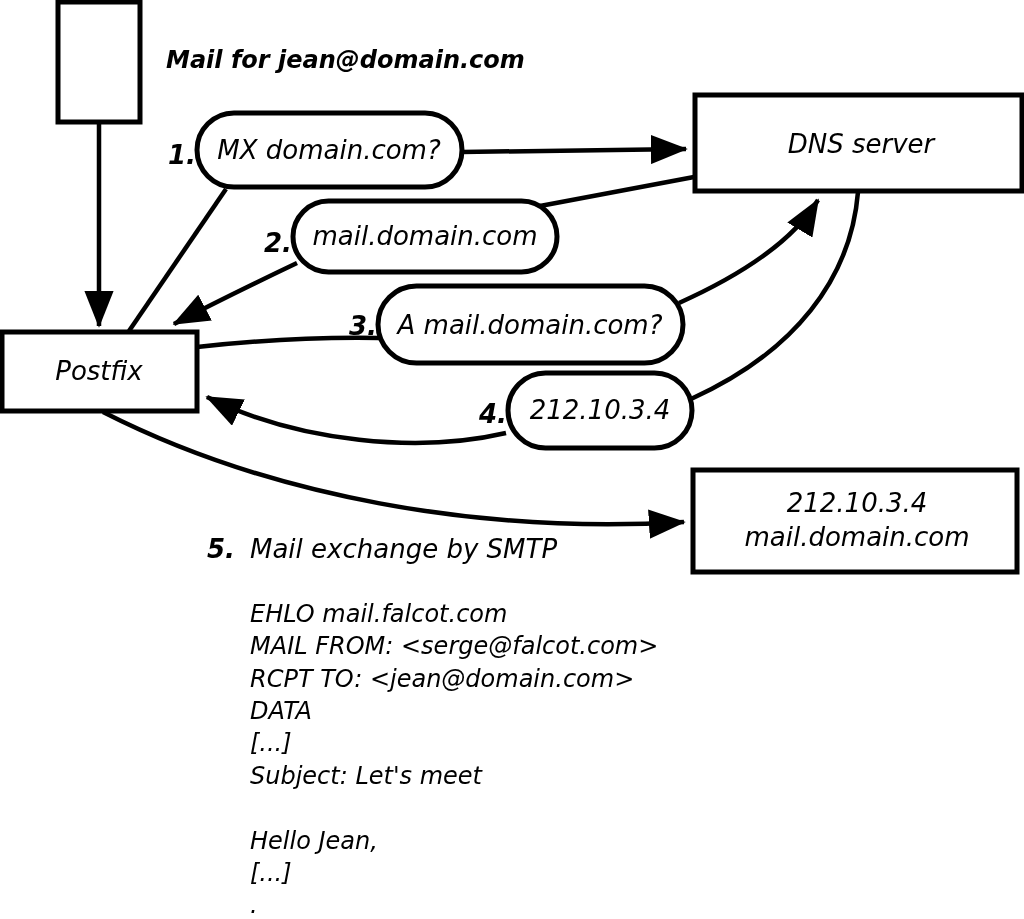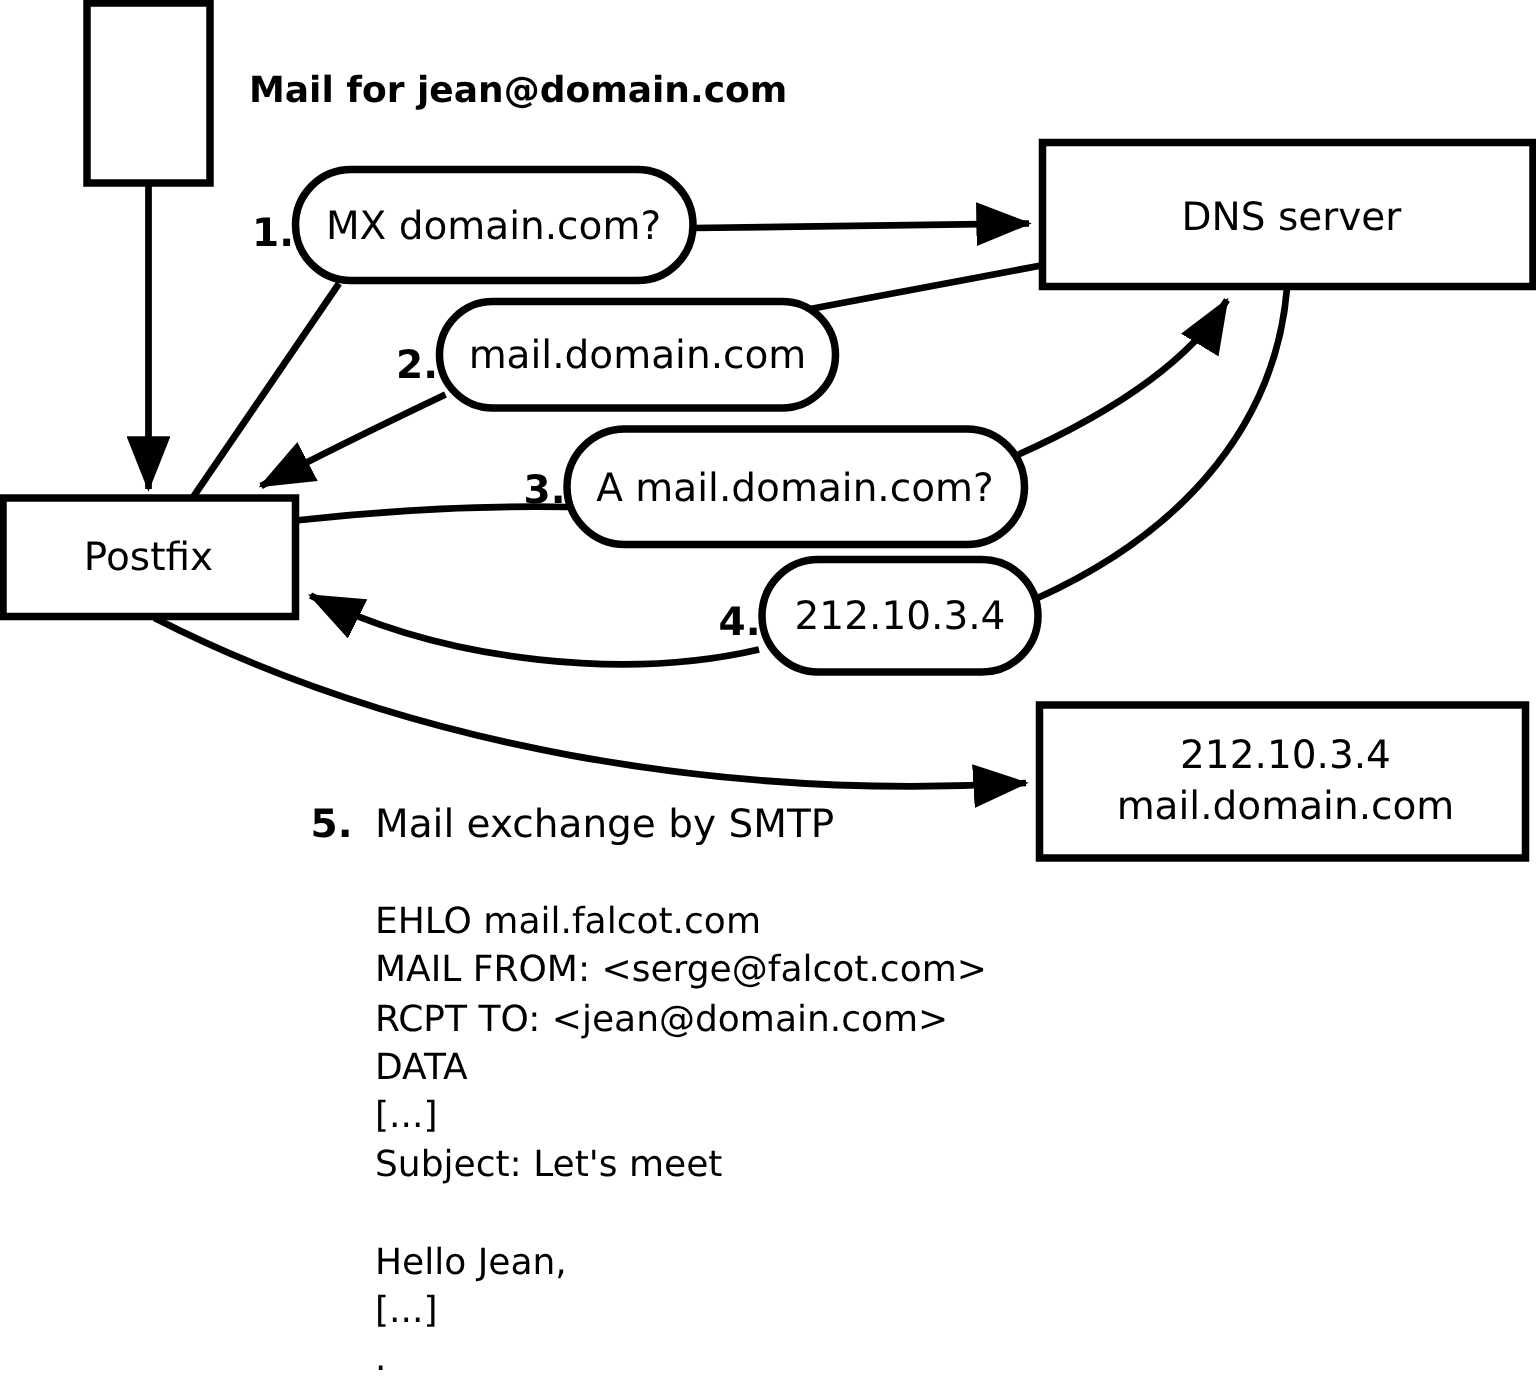--- a/index.html
+++ b/index.html
@@ -1,16 +1,16 @@
 <!DOCTYPE html>
 <html><head>
 <meta charset="utf-8">
 <style>
   html, body { margin: 0; padding: 0; background: #ffffff; }
-  .stage { position: relative; width: 1024px; height: 919px; background: #ffffff; }
+  .stage { position: relative; width: 1024px; height: 919px; background: #ffffff; font-style: italic; }
   svg { display: block; }
   .shape { fill: #ffffff; stroke: #000000; stroke-width: 5; }
   .conn  { fill: none; stroke: #000000; stroke-width: 4.5; }
   text { fill: #000000; font-family: "DejaVu Sans", sans-serif; }
   .t-lbl   { font-size: 26px; }
   .t-num   { font-size: 26px; font-weight: bold; }
   .t-title { font-size: 24px; font-weight: bold; }
   .t-smtp  { font-size: 24px; }
 </style>
 </head>

